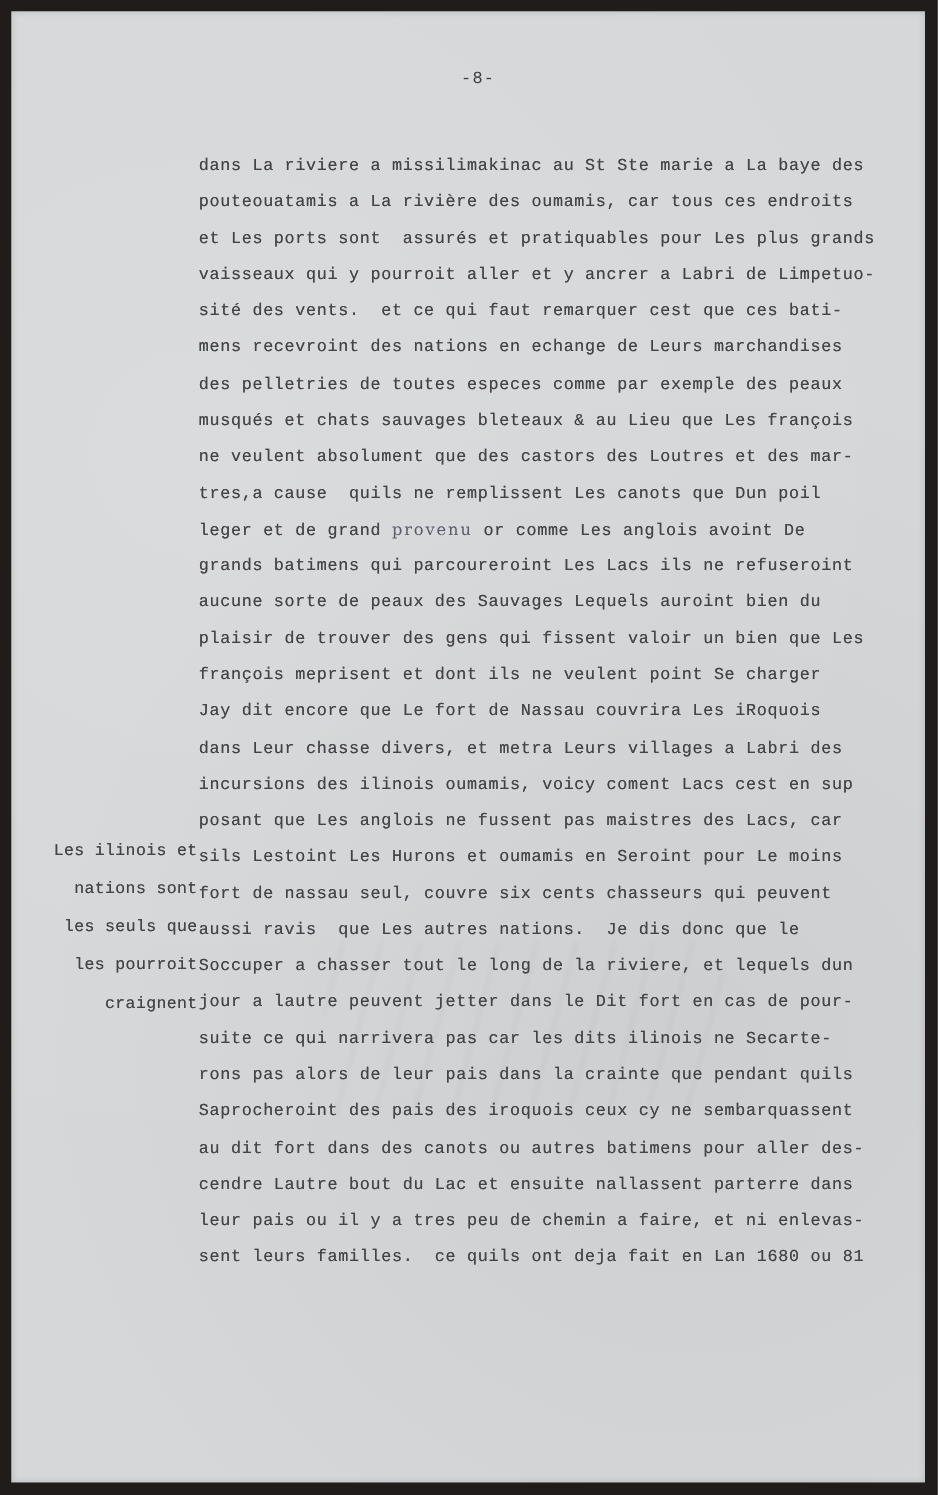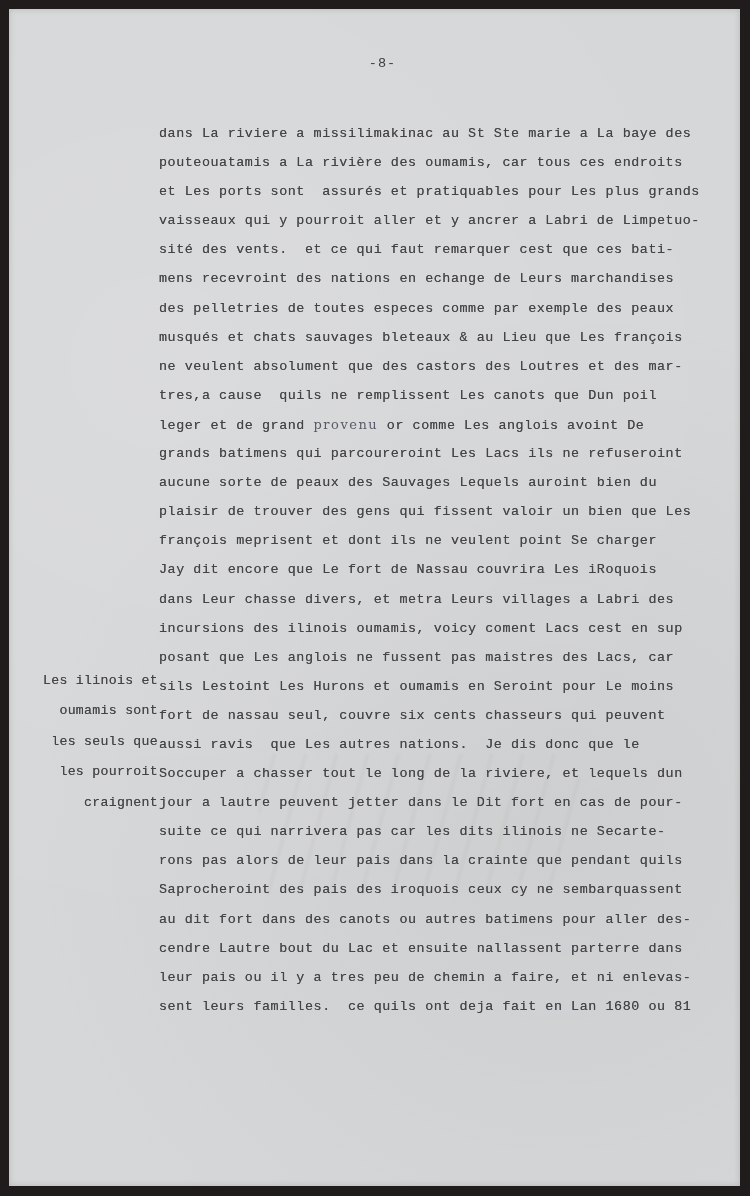--- a/index.html
+++ b/index.html
@@ -134,18 +134,18 @@
     <li class="line">rons pas alors de leur pais dans la crainte que pendant quils</li>
     <li class="line">Saprocheroint des pais des iroquois ceux cy ne sembarquassent</li>
     <li class="line">au dit fort dans des canots ou autres batimens pour aller des-</li>
     <li class="line">cendre Lautre bout du Lac et ensuite nallassent parterre dans</li>
     <li class="line">leur pais ou il y a tres peu de chemin a faire, et ni enlevas-</li>
     <li class="line">sent leurs familles.  ce quils ont deja fait en Lan 1680 ou 81</li>
   </ul>
 
   <ul class="margin-note">
     <li class="margin-line">Les ilinois et</li>
-    <li class="margin-line">oumamis sont</li>
+    <li class="margin-line">nations sont</li>
     <li class="margin-line">les seuls que</li>
     <li class="margin-line">les pourroit</li>
     <li class="margin-line">craignent</li>
   </ul>
 </div>
 
 </body></html>

